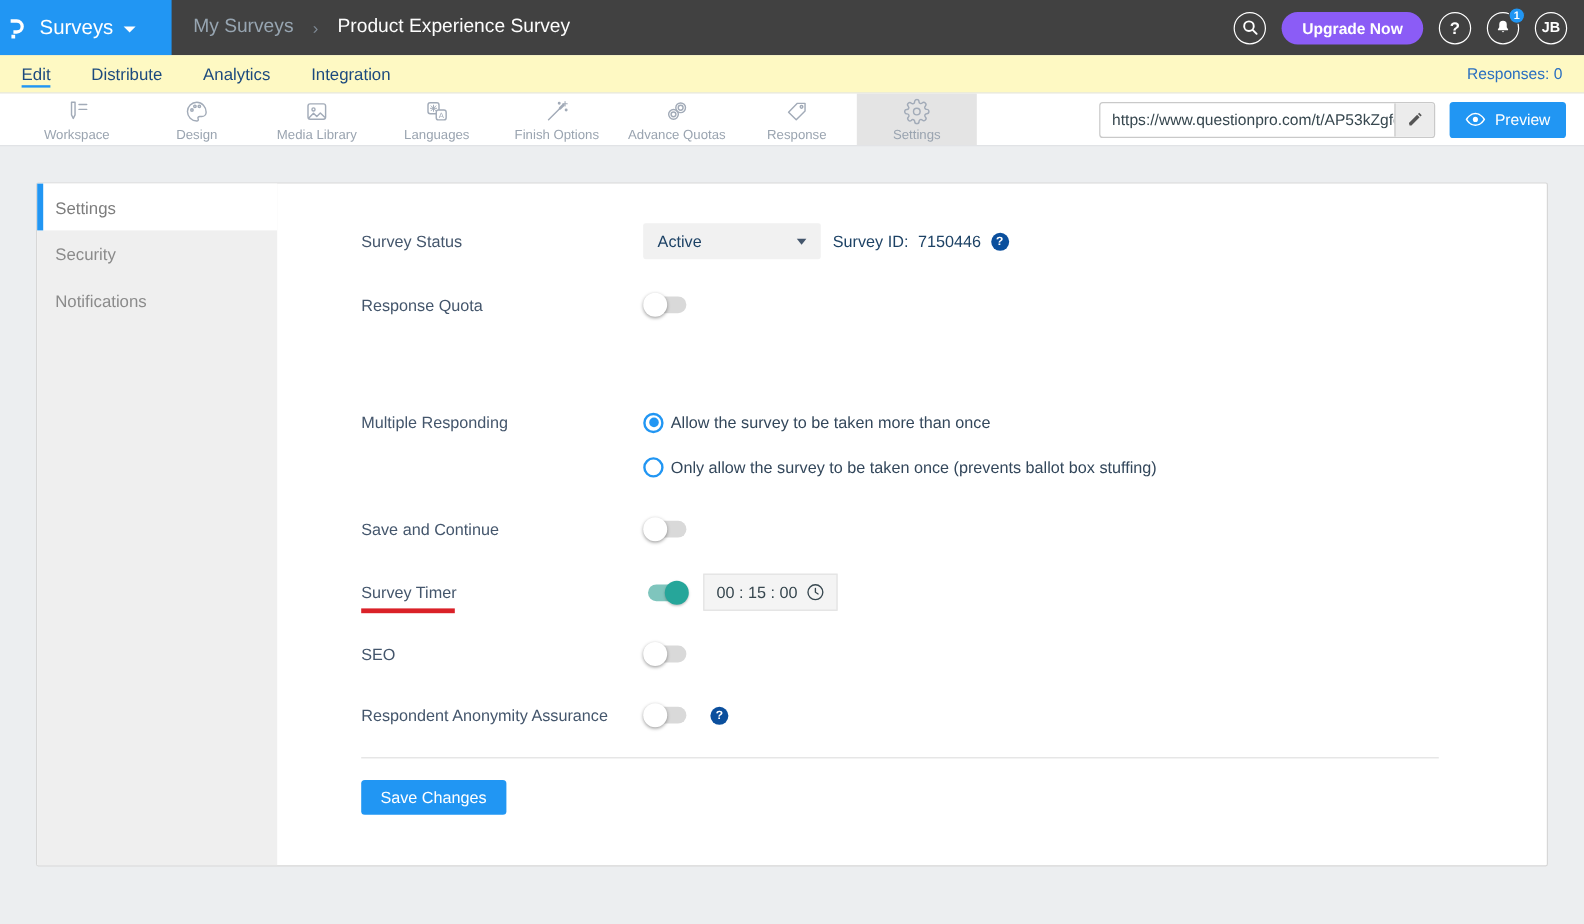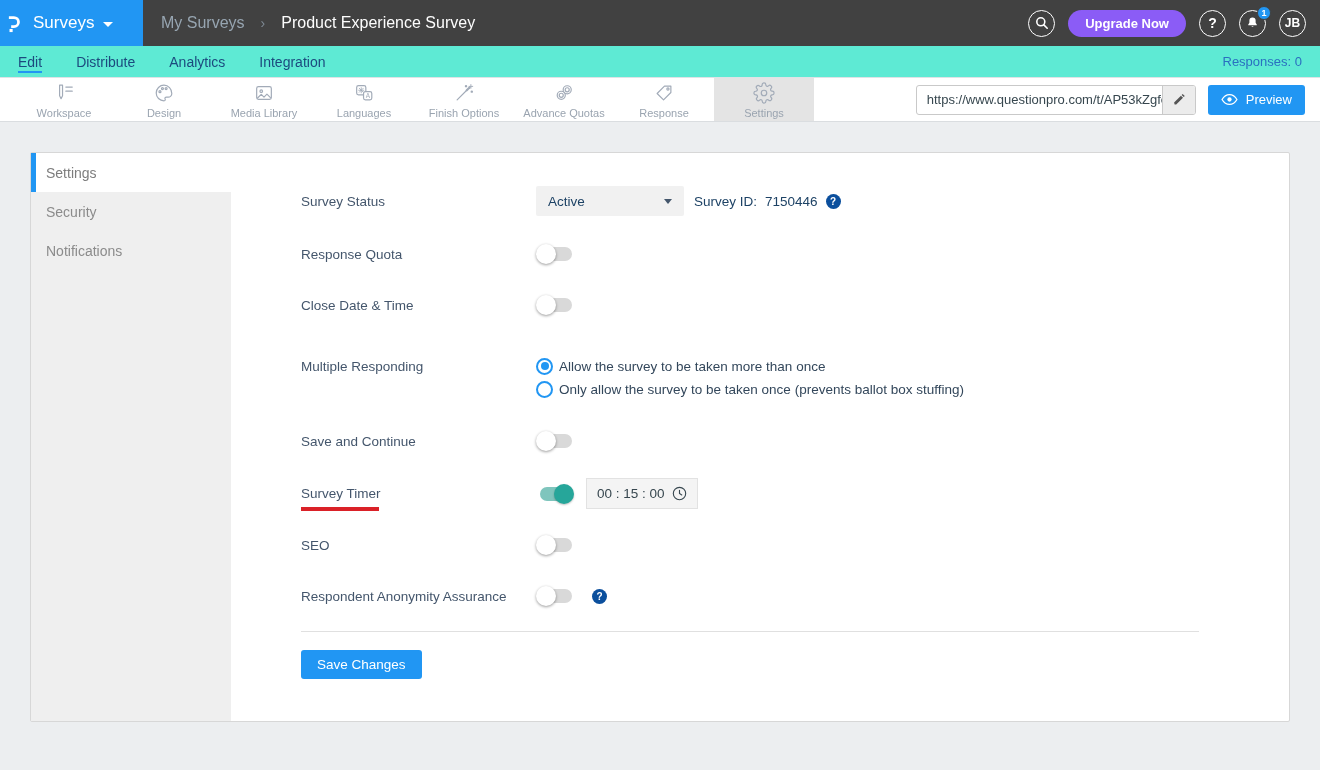--- a/index.html
+++ b/index.html
@@ -20,21 +20,21 @@
   .breadcrumb { display:flex; align-items:center; gap:16px; margin-left:18px; font-size:16px; }
   .crumb-parent { color:#97a5b1; cursor:pointer; }
   .crumb-sep { color:#7e8994; font-size:14px; }
   .crumb-current { color:#fdfdfd; }
   .topbar-right { margin-left:auto; display:flex; align-items:center; gap:13px; padding-right:14px; }
   .circle-btn { width:27px; height:27px; border-radius:50%; border:1.5px solid #fff; display:flex; align-items:center; justify-content:center; color:#fff; font-size:14px; font-weight:bold; cursor:pointer; position:relative; flex:none; }
   .upgrade-btn { background:#8b5cf6; color:#fff; font-weight:bold; font-size:13px; height:27px; border-radius:14px; border:none; padding:0 17px; cursor:pointer; }
   .bell-badge { position:absolute; top:-5px; right:-6px; min-width:14px; height:14px; border-radius:50%; background:#2196f3; color:#fff; font-size:9px; font-weight:bold; display:flex; align-items:center; justify-content:center; border:1px solid #414141; }
 
   
-  .tabbar { position:absolute; top:46px; left:0; width:1320px; height:32px; background:#5eead4; border-bottom:1px solid #dfe3e6; display:flex; align-items:center; padding-left:18px; gap:34px; }
+  .tabbar { position:absolute; top:46px; left:0; width:1320px; height:32px; background:#fef9c3; border-bottom:1px solid #dfe3e6; display:flex; align-items:center; padding-left:18px; gap:34px; }
   .tab { font-size:14px; color:#1c4a7e; cursor:pointer; position:relative; height:100%; display:flex; align-items:center; }
   .tab.active::after { content:""; position:absolute; left:0; right:0; bottom:4px; height:2px; background:#2196f3; }
   .responses { margin-left:auto; padding-right:18px; font-size:13px; color:#2a6fc0; }
 
   
   .toolbar { position:absolute; top:78px; left:0; width:1320px; height:44px; background:#fff; border-bottom:1px solid #dadde0; display:flex; align-items:stretch; padding-left:14px; }
   .tool-item { width:100px; display:flex; flex-direction:column; align-items:center; justify-content:center; gap:2px; cursor:pointer; }
   .tool-item.active { background:#e4e4e4; }
   .tool-label { font-size:11px; color:#9aa4b0; white-space:nowrap; }
   .tool-icon { height:24px; display:flex; align-items:center; justify-content:center; }
@@ -275,29 +275,22 @@
     </div>
 
     <div class="row" style="left:70px; top:86px; height:30px;">
       <div class="form-label">Response Quota</div>
       <div class="toggle">
           <div class="track"></div>
           <div class="knob"></div>
         </div>
     </div>
 
-    <div class="row" style="left:70px; top:137px; height:30px;">
-      <div class="form-label">Close Date &amp; Time</div>
-      <div class="toggle">
-          <div class="track"></div>
-          <div class="knob"></div>
-        </div>
-    </div>
-
-    <div class="row" style="left:70px; top:198px; height:30px;">
+
+    <div class="row" style="left:70px; top:184px; height:30px;">
       <div class="form-label">Multiple Responding</div>
       <div class="radio checked"></div>
       <div class="radio-label">Allow the survey to be taken more than once</div>
     </div>
     <div class="row" style="left:305px; top:221px; height:30px;">
       <div class="radio"></div>
       <div class="radio-label">Only allow the survey to be taken once (prevents ballot box stuffing)</div>
     </div>
 
     <div class="row" style="left:70px; top:273px; height:30px;">

